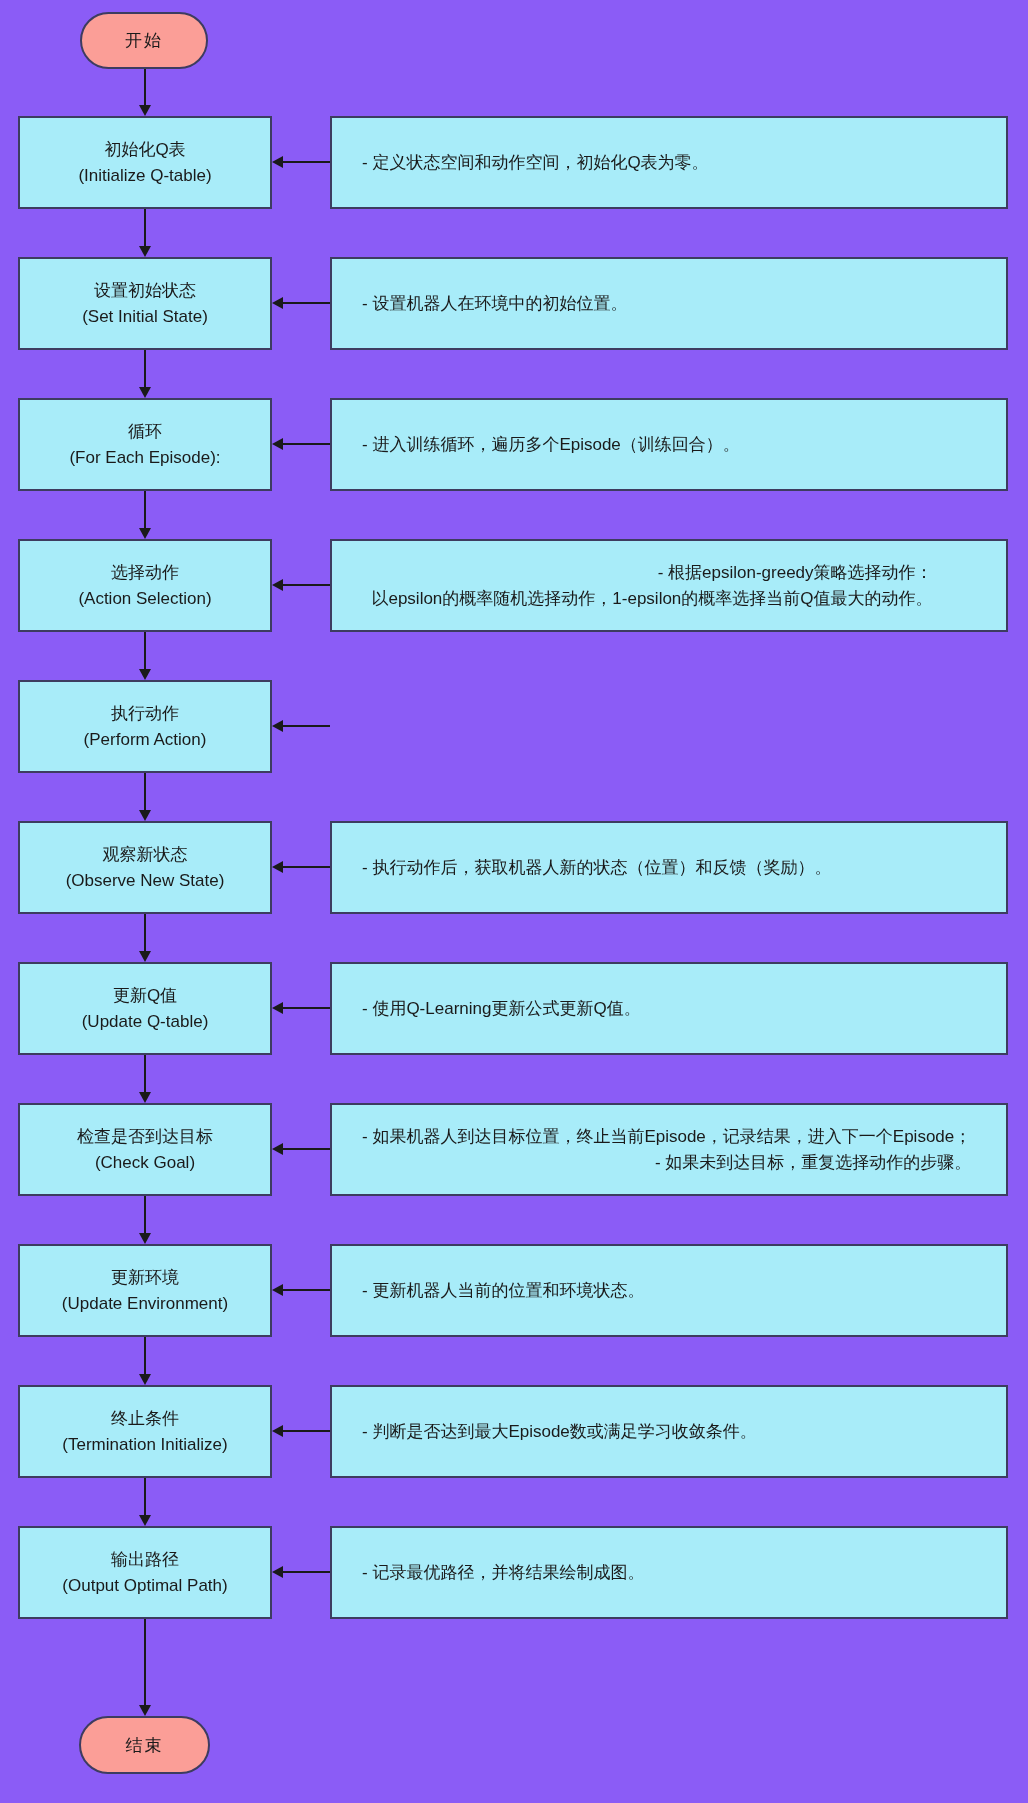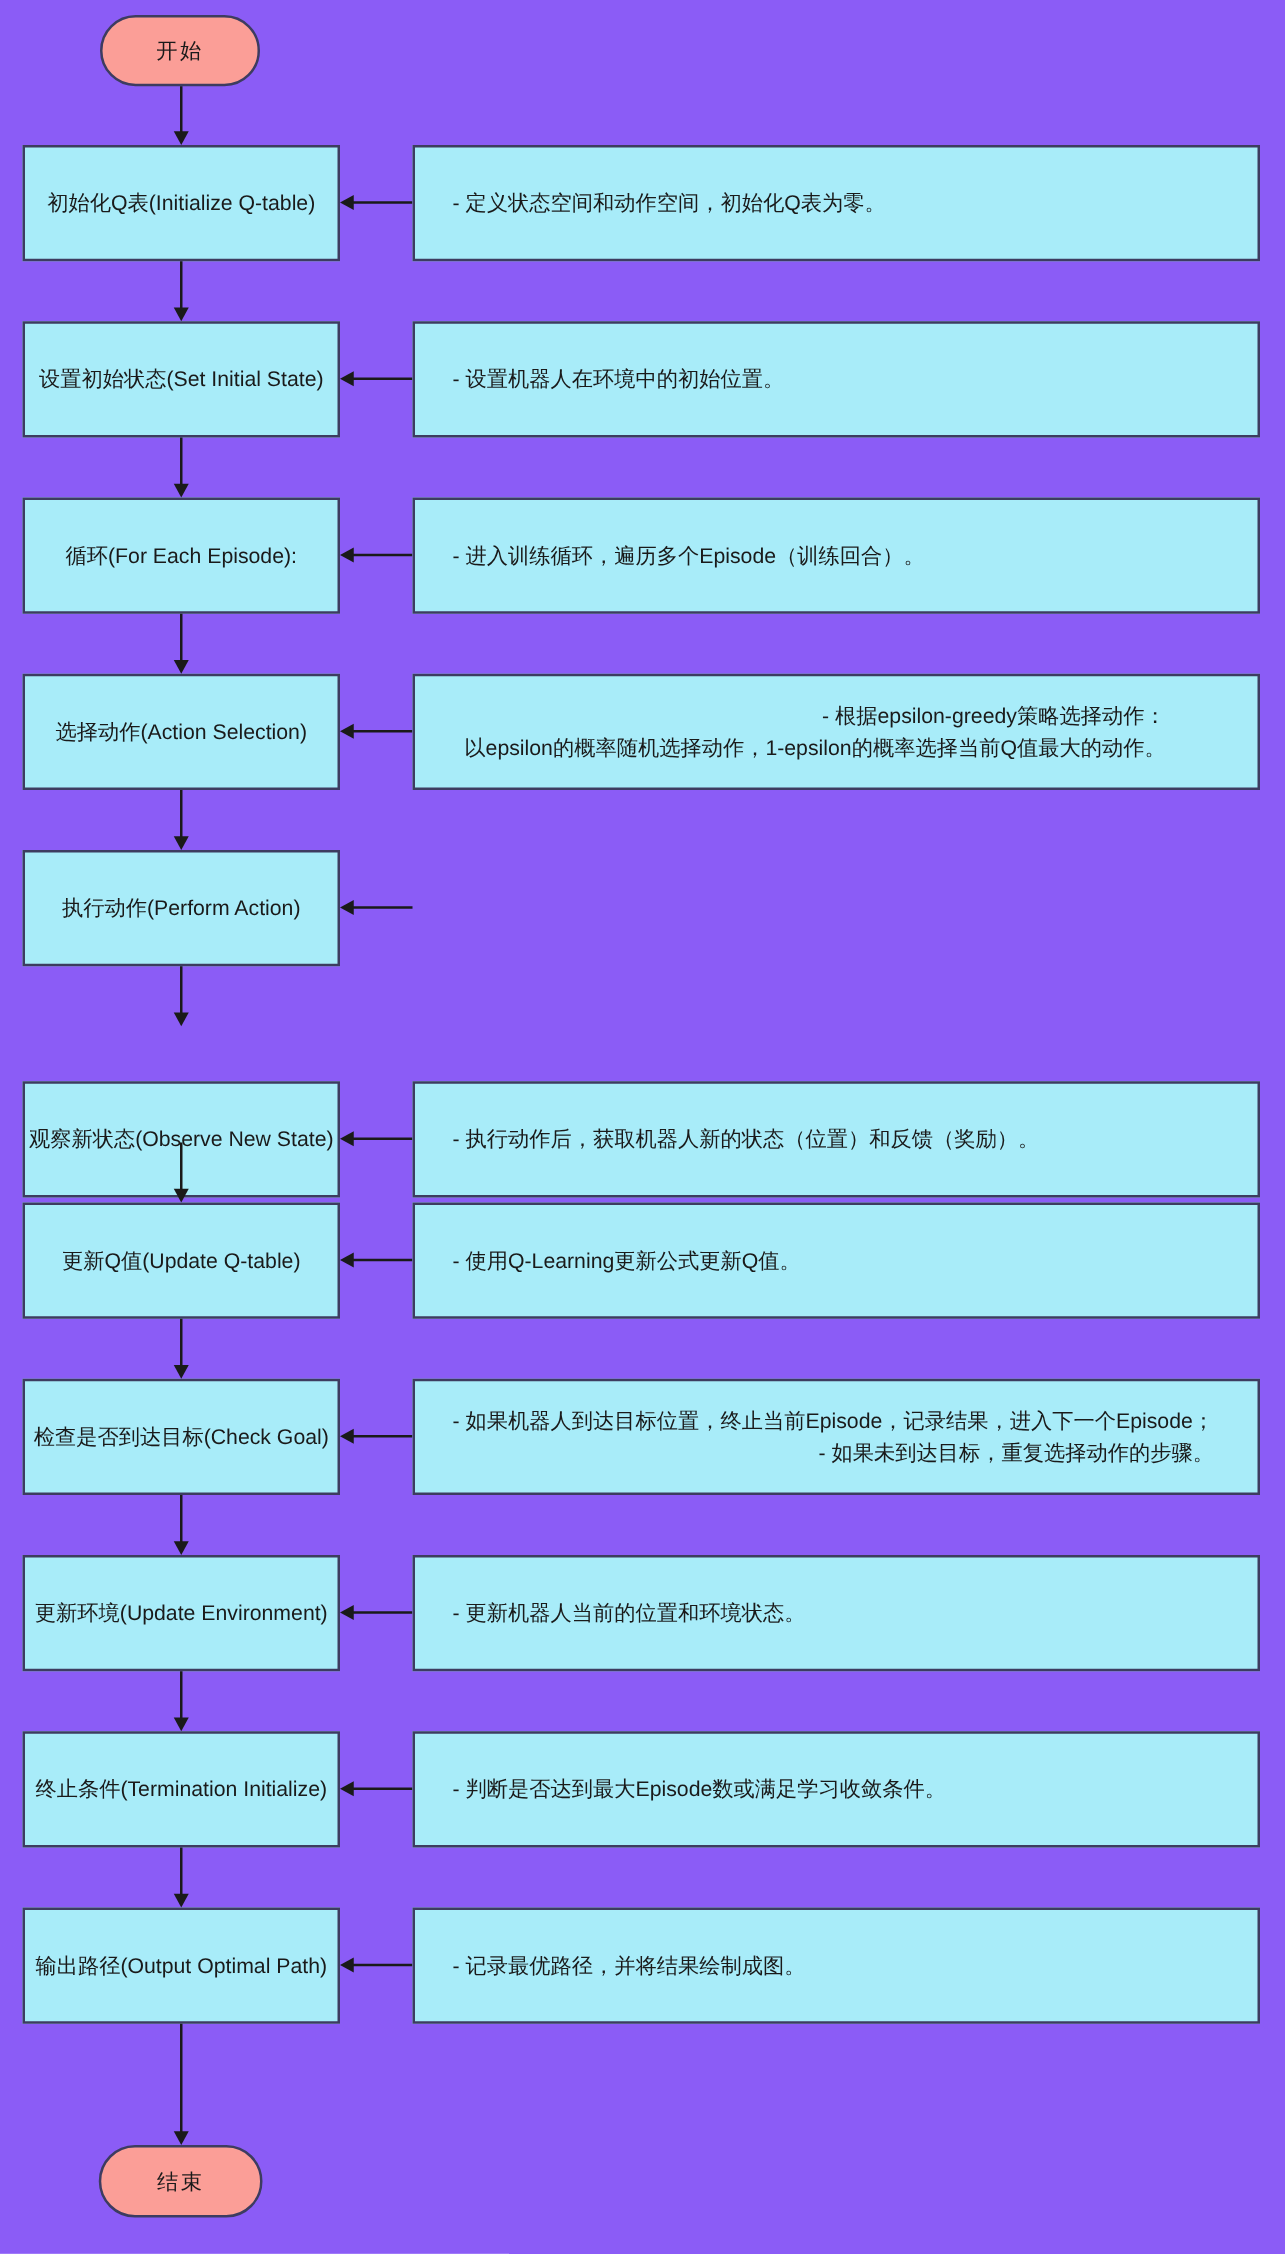--- a/index.html
+++ b/index.html
@@ -26,21 +26,21 @@
   .terminal.end{left:79px;top:1716px;width:131px;height:58px;}
 
   .row{position:absolute;left:0;width:1028px;height:93px;}
   .node{
     position:absolute;top:0;height:93px;
     background:var(--node-fill);
     border:2px solid var(--node-border);
   }
   .node.main{
     left:18px;width:254px;
-    display:flex;flex-direction:row;align-items:center;justify-content:center;
+    display:flex;flex-direction:column;align-items:center;justify-content:center;
     text-align:center;font-size:17px;line-height:26px;
   }
   .node.desc{
     left:330px;width:678px;
     display:flex;align-items:center;
     padding:8px 18px 8px 30px;
   }
   .desc-text{
     font-size:17px;line-height:26px;
     white-space:pre-wrap;
@@ -136,21 +136,21 @@
       <div class="node main">
         <div class="title">执行动作</div>
         <div class="subtitle">(Perform Action)</div>
       </div>
       <div class="h-connector">
         <span class="arrowhead-left"></span>
         <span class="h-line"></span>
       </div>
     </div>
 
-    <div class="row" style="top: 821px; margin-top: 44px;">
+    <div class="row" style="top: 821px;">
       <div class="node main">
         <div class="title">观察新状态</div>
         <div class="subtitle">(Observe New State)</div>
       </div>
       <div class="h-connector">
         <span class="arrowhead-left"></span>
         <span class="h-line"></span>
       </div>
       <div class="node desc">
         <div class="desc-text">- 执行动作后，获取机器人新的状态（位置）和反馈（奖励）。</div>

